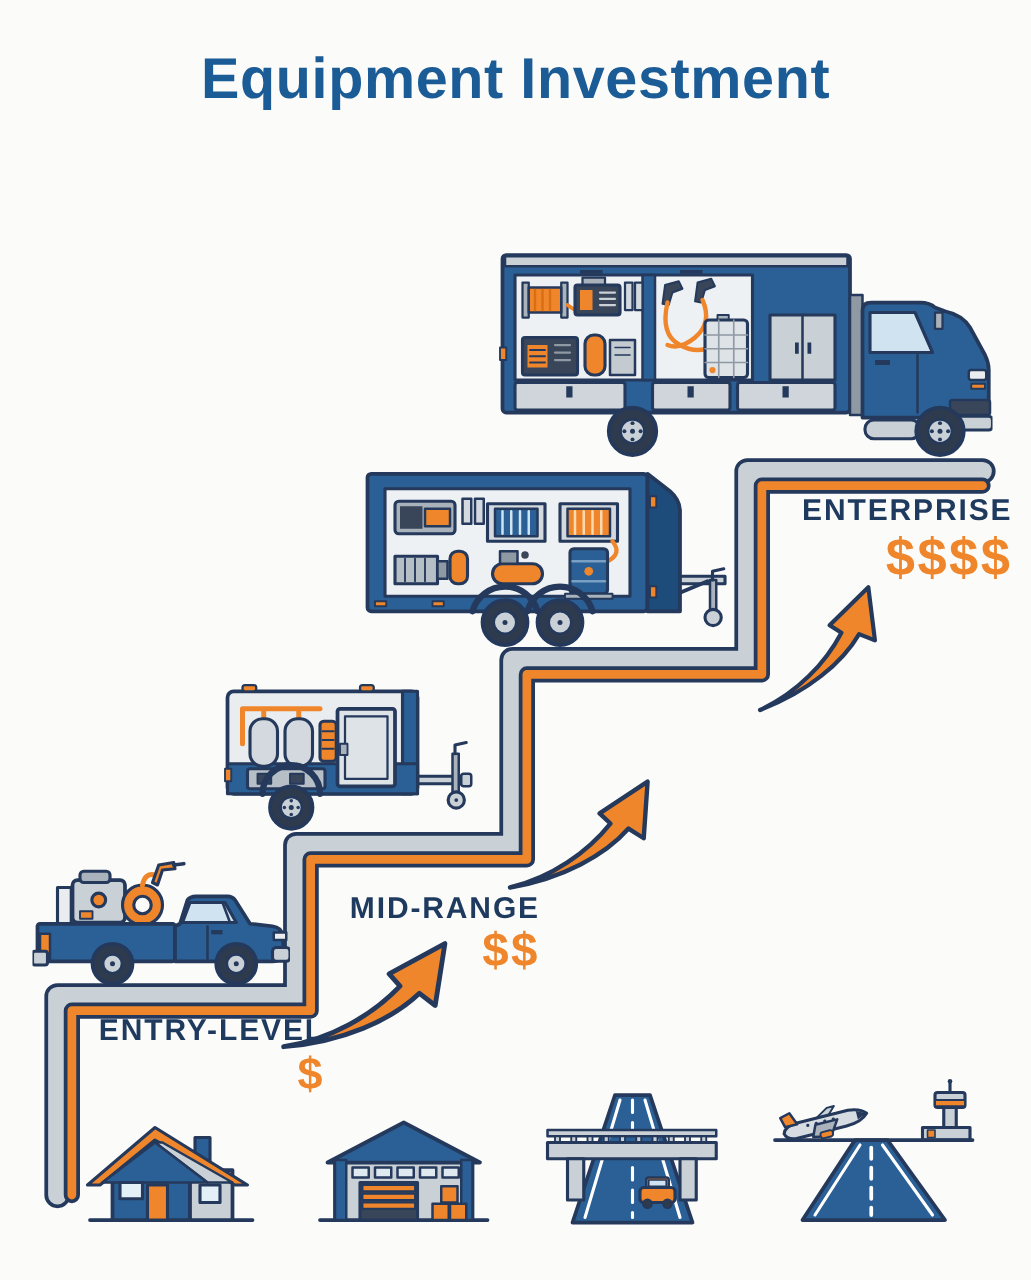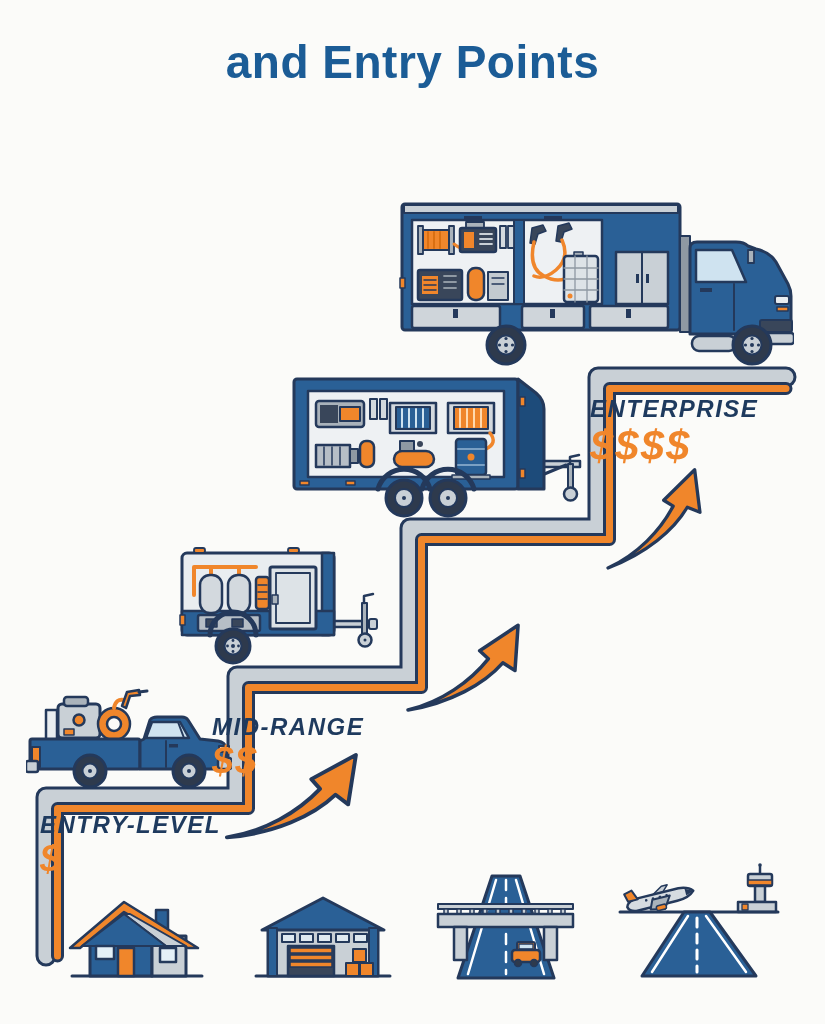--- a/index.html
+++ b/index.html
@@ -5,40 +5,40 @@
   html,body{margin:0;padding:0;background:#fbfbf9;}
   .canvas{
     position:relative;width:825px;height:1024px;overflow:hidden;
     background:#fbfbf9;font-family:"Liberation Sans",sans-serif;
   }
   .abs{position:absolute;}
   .title{
     position:absolute;left:0;top:34px;width:825px;text-align:center;
     color:#1b5c96;font-weight:800;font-size:46px;line-height:1.22;letter-spacing:0.5px;
   }
-  .tier{position:absolute;width:220px;text-align:left;font-style:italic;}
+  .tier{position:absolute;width:220px;text-align:right;}
   .tier-label{
     color:#1e3a5e;font-weight:700;font-size:24px;letter-spacing:1.5px;line-height:1.05;
   }
   .tier-cost{
     color:#f0862b;font-weight:800;line-height:1.05;letter-spacing:2px;margin-top:3px;
   }
   .c0 .tier-cost{font-size:36px;}
   .c1 .tier-cost{font-size:38px;}
   .c2 .tier-cost{font-size:42px;}
   .c3 .tier-cost{font-size:42px;}
   svg{display:block;}
 </style>
 </head>
 <body>
 
 <div class="canvas">
 
   <div class="title">
-    <div>and Entry Points</div>
+    <div>Equipment Investment</div>
   </div>
 
   <svg class="abs" style="left:0;top:0;" width="825" height="1024" viewBox="0 0 825 1024" aria-label="ascending-step-path">
     <path d="M46,956 L46,797 L237,797 L237,676 L410,676 L410,528 L598,528 L598,377 L786,377" fill="none" stroke="#24395b" stroke-width="21" stroke-linecap="round" stroke-linejoin="round"></path>
     <path d="M46,956 L46,797 L237,797 L237,676 L410,676 L410,528 L598,528 L598,377 L786,377" fill="none" stroke="#c9d0d6" stroke-width="15" stroke-linecap="round" stroke-linejoin="round"></path>
     <path d="M57.5,956 L57.5,808.5 L248.5,808.5 L248.5,687.5 L421.5,687.5 L421.5,539.5 L609.5,539.5 L609.5,388.5 L786,388.5" fill="none" stroke="#24395b" stroke-width="13" stroke-linecap="round" stroke-linejoin="round"></path>
     <path d="M57.5,956 L57.5,808.5 L248.5,808.5 L248.5,687.5 L421.5,687.5 L421.5,539.5 L609.5,539.5 L609.5,388.5 L786,388.5" fill="none" stroke="#f0862b" stroke-width="7" stroke-linecap="round" stroke-linejoin="round"></path>
   </svg>
 
   <svg class="abs" style="left:0;top:0;" width="825" height="1024" viewBox="0 0 825 1024" aria-label="curved-growth-arrow-icon">

